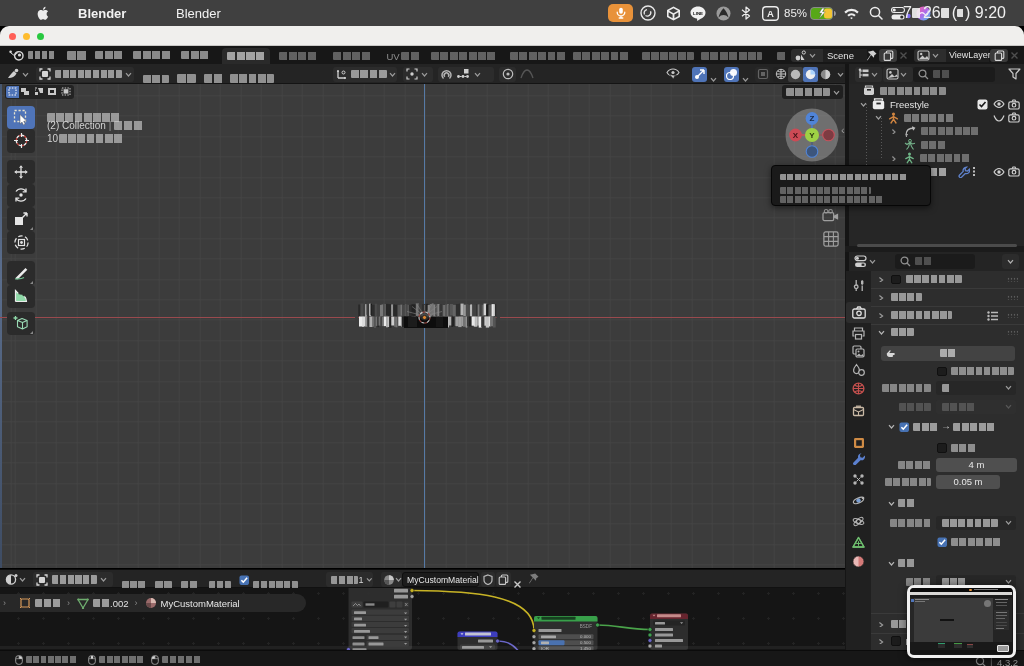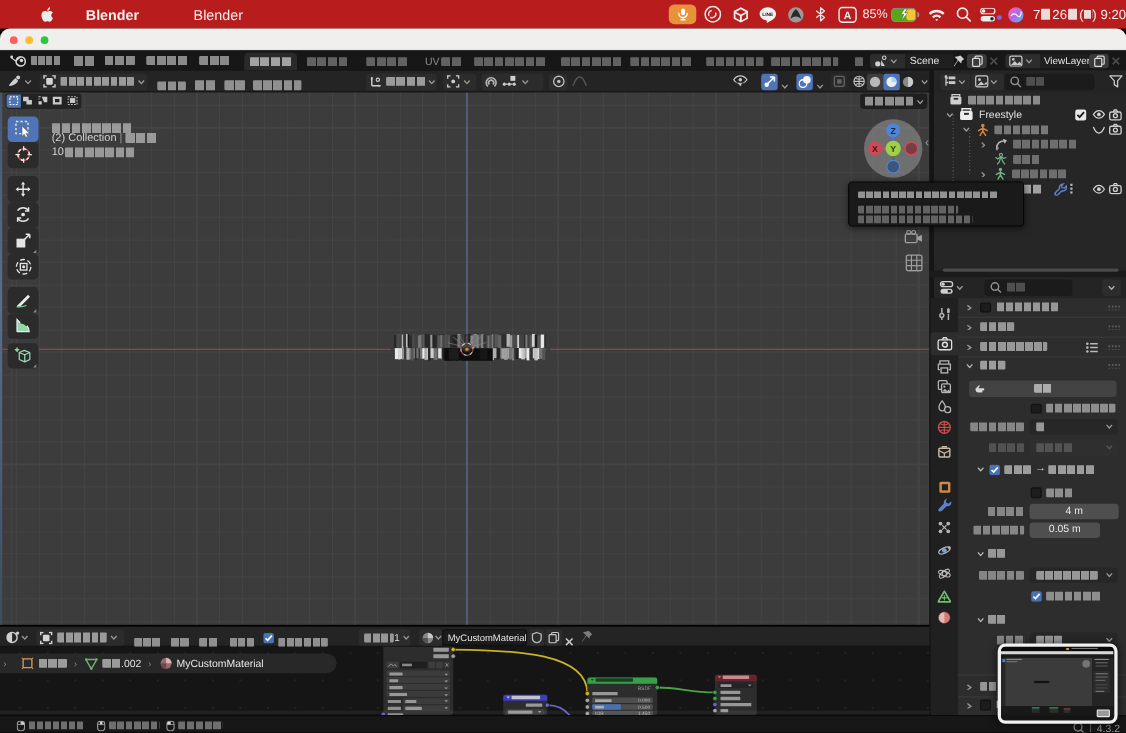--- a/index.html
+++ b/index.html
@@ -3,21 +3,21 @@
 <style>
 *{margin:0;padding:0;box-sizing:border-box;font-family:"Liberation Sans",sans-serif}
 html,body{width:1024px;height:666px;overflow:hidden;background:#000}
 #sc{position:relative;width:1024px;height:666px;overflow:hidden}
 .ab{position:absolute}
 
 .j{display:inline-block;vertical-align:middle;background:repeating-linear-gradient(90deg,currentColor 0,currentColor calc(var(--s) - 1.5px),transparent calc(var(--s) - 1.5px),transparent var(--s));border-radius:1px;opacity:.62}
 .chev{display:inline-block;width:7px;height:5px;vertical-align:middle}
 svg{display:block}
 
-#mbar{left:0;top:0;width:1024px;height:26px;background:#b91c1c;color:#f2f2f2}
+#mbar{left:0;top:0;width:1024px;height:26px;background:#404040;color:#f2f2f2}
 #mbar .it{position:absolute;top:0;height:26px;display:flex;align-items:center}
 
 #tbar{left:0;top:26px;width:1024px;height:20px;background:#f0efed;border-bottom:1px solid #c9c8c6;border-radius:9px 9px 0 0}
 .tl{position:absolute;top:7px;width:7px;height:7px;border-radius:50%}
 #ttxt{position:absolute;top:3px;left:0;width:100%;text-align:center;font-size:12px;font-weight:bold;color:#4a4a4a}
 
 #top{left:0;top:46px;width:1024px;height:18px;background:#171717;color:#c8c8c8}
 #top .m{position:absolute;top:0;height:18px;display:flex;align-items:center}
 .tab{position:absolute;top:2px;height:16px;display:flex;align-items:center;justify-content:center;color:#8f8f8f}
 .tab.on{background:#2a2a2a;border-radius:4px 4px 0 0;color:#e8e8e8}
@@ -148,21 +148,21 @@
             <linearGradient id="siri" x1="0" y1="0" x2="1" y2="1">
               <stop offset="0" stop-color="#ff5fa0"></stop>
               <stop offset=".5" stop-color="#b06ae8"></stop>
               <stop offset="1" stop-color="#3ec6f0"></stop>
             </linearGradient>
           </defs>
           <circle cx="7.5" cy="7.5" r="7" fill="url(#siri)"></circle>
           <path d="M3 8.5c2-2.5 4-2.5 6 0s4-2 3-4" fill="none" stroke="#fff" stroke-width="1.1" opacity=".9"></path>
         </svg>
       </div>
-  <div class="it" style="left:939px;font-size:12px;color:#f0f0f0">7<i class="j" style="--s:10px;width:10px;height:9.5px;margin:0 .5px;opacity:.9"></i>26<i class="j" style="--s:10px;width:10px;height:9.5px;margin:0 .5px;opacity:.9"></i>(<i class="j" style="--s:8px;width:8px;height:8px;opacity:.9"></i>)&nbsp;9:20</div>
+  <div class="it" style="left:903px;font-size:16px;color:#f0f0f0">7<i class="j" style="--s:10px;width:10px;height:9.5px;margin:0 .5px;opacity:.9"></i>26<i class="j" style="--s:10px;width:10px;height:9.5px;margin:0 .5px;opacity:.9"></i>(<i class="j" style="--s:8px;width:8px;height:8px;opacity:.9"></i>)&nbsp;9:20</div>
 </div>
 
 <div id="tbar" class="ab">
   <div class="tl" style="left:9px;background:#ff5f57"></div>
   <div class="tl" style="left:23px;background:#febc2e"></div>
   <div class="tl" style="left:37px;background:#28c840"></div>
 </div>
 
 <div id="top" class="ab">
   <div class="m" style="left:9px">

